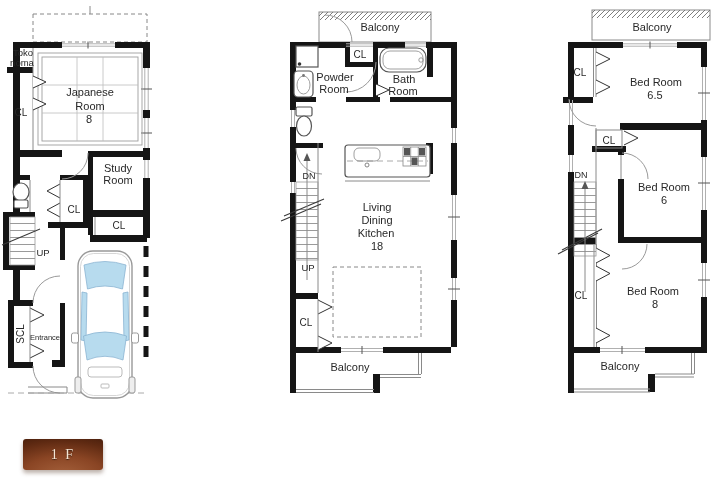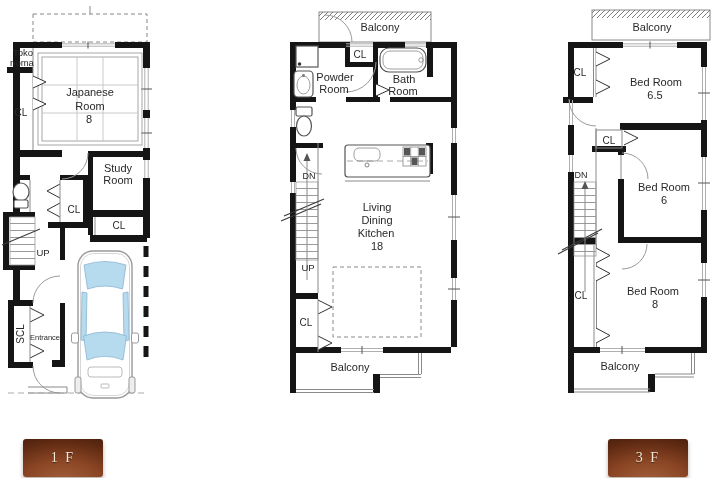--- a/index.html
+++ b/index.html
@@ -20,21 +20,21 @@
   .fix{fill:#fff;stroke:#555;stroke-width:1.2}
   .fixthin{fill:none;stroke:#888;stroke-width:0.8}
   .glass{fill:#b7dbee;stroke:#8ab4d2;stroke-width:0.8}
   .tread{fill:url(#tread);stroke:#999;stroke-width:0.8}
   .tat{stroke:#bdbdbd;stroke-width:0.8;fill:none}
   .tatr{fill:none;stroke:#9e9e9e;stroke-width:0.9}
   text{fill:#282828}
   .t11{font-size:11px}.t10{font-size:10px}.t95{font-size:9.5px}.t9{font-size:9px}.t75{font-size:7.5px}
   .mid{text-anchor:middle}
   
-  .flabel{position:absolute;top:439px;width:80px;height:38px;border-radius:3px;
+  .flabel{position:absolute;top:439px;width:80px;height:31px;border-radius:3px;
     background:radial-gradient(120% 150% at 50% 118%, #a5613c 0%, #8a4524 42%, #5f2a12 74%, #3f1a0a 100%);
     box-shadow:0 3px 4px rgba(60,30,10,.35);
     display:flex;align-items:center;justify-content:center;
     color:#f3e6d5;font-family:"Liberation Serif",serif;font-size:14px;letter-spacing:2px;
     text-shadow:0 1px 1px rgba(0,0,0,.55)}
 </style>
 </head>
 <body>
 
 <div id="stage">
@@ -390,16 +390,13 @@
       <text class="t11 mid" x="653" y="295">Bed Room</text>
       <text class="t11 mid" x="655" y="308">8</text>
       <text class="t11 mid" x="620" y="370">Balcony</text>
     </g>
   </g>
 </svg>
 
 <div class="flabel" style="left:23px">
       <span>1 F</span>
     </div>
-<div class="flabel" style="left:608px">
-      <span>3 F</span>
-    </div>
 </div>
 
 </body></html>

